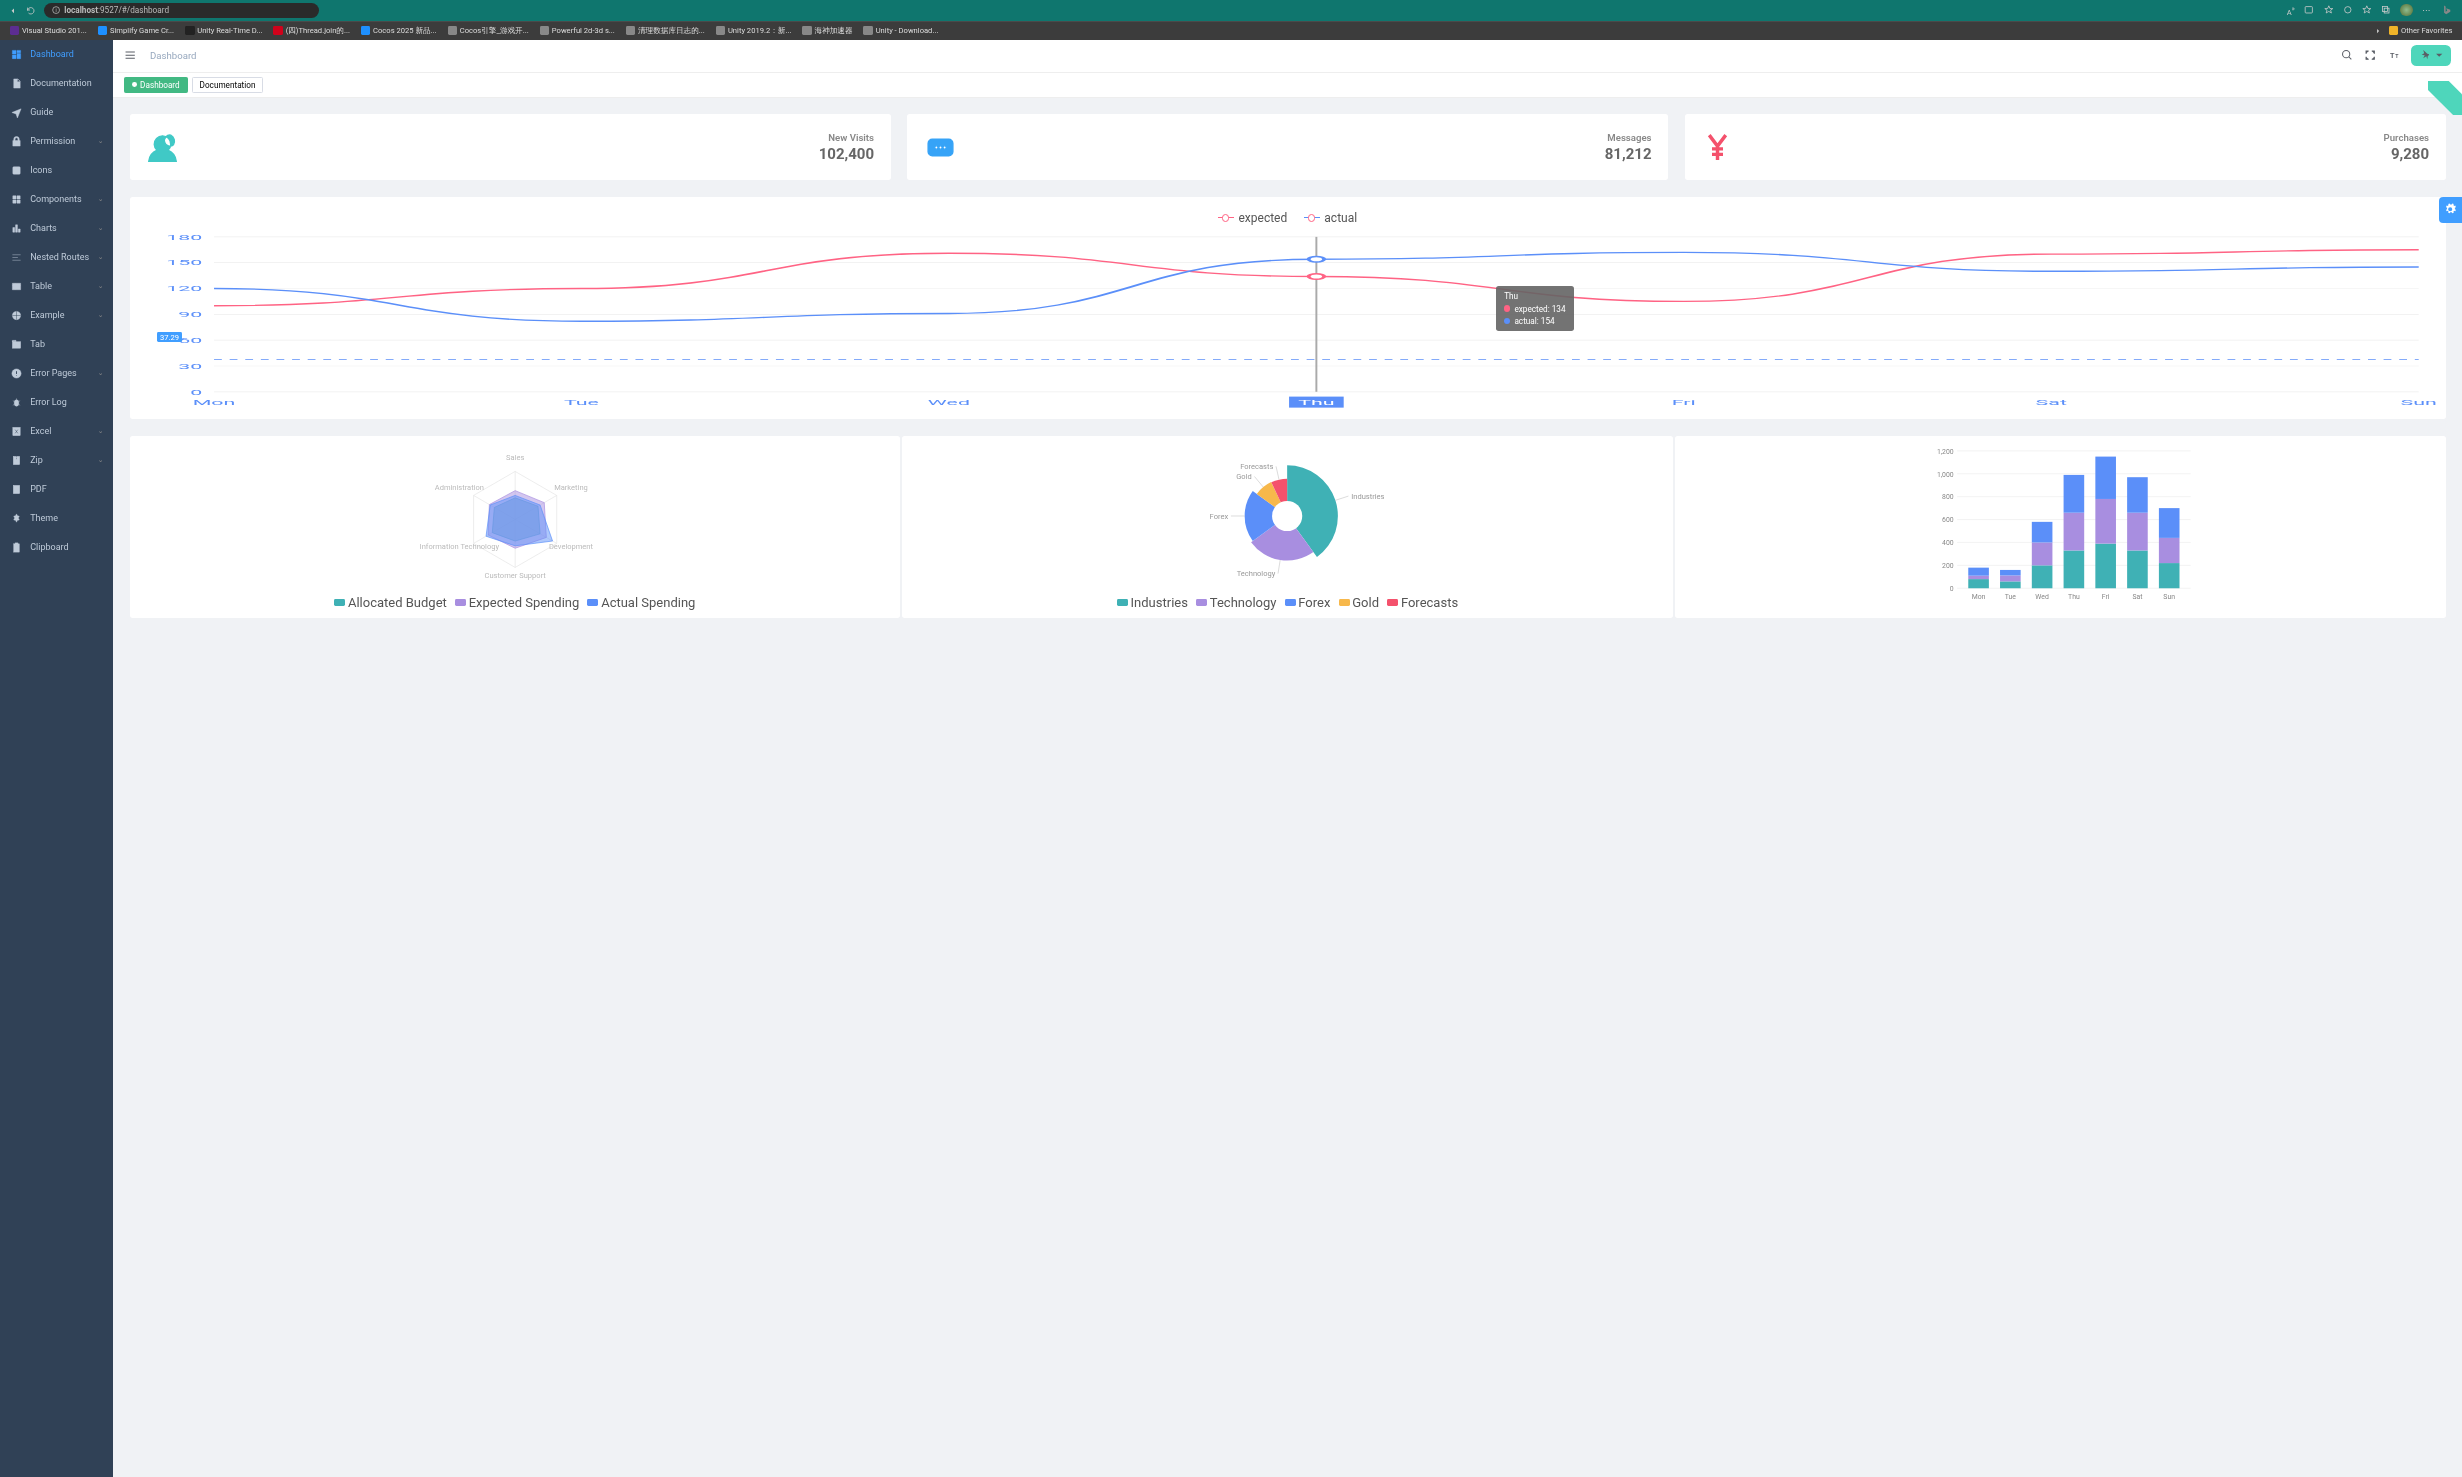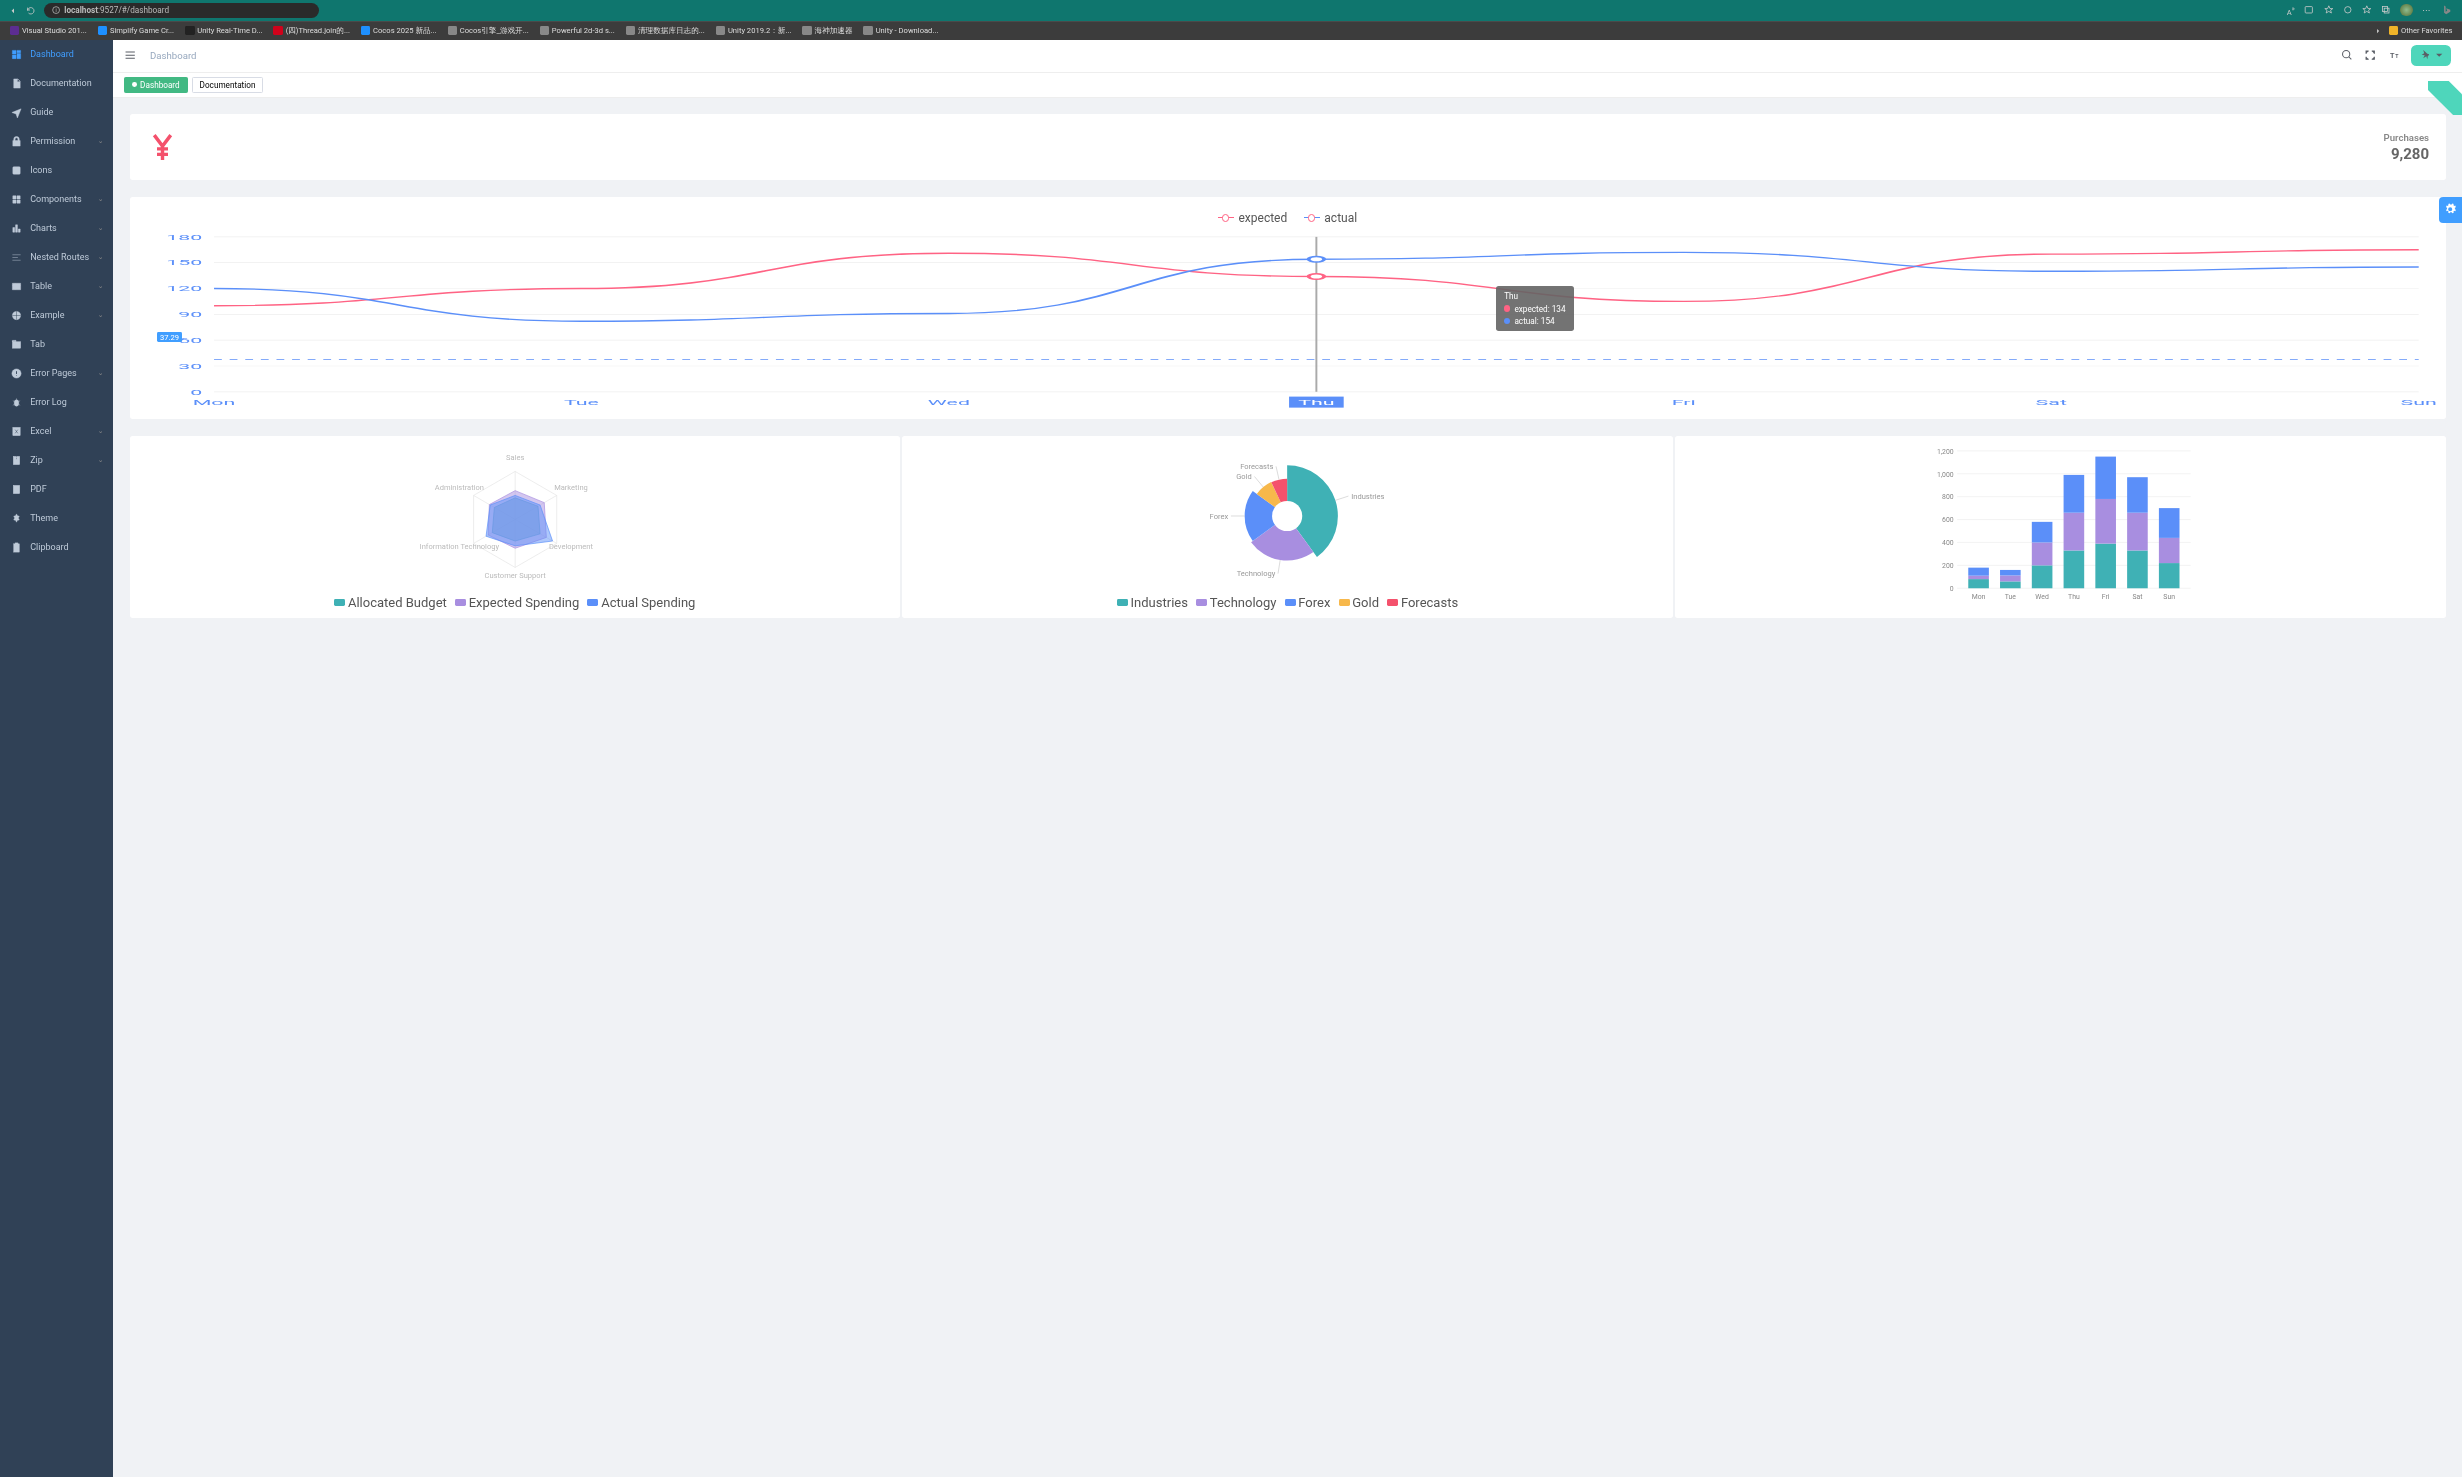--- a/index.html
+++ b/index.html
@@ -340,20 +340,41 @@
       </div>
     </div>
 
     <div class="tabs-row" id="tabs-row">
         <div class="tab-chip active">Dashboard</div>
         <div class="tab-chip ">Documentation</div>
       </div>
 
     <div class="content">
       <div class="stat-row" id="stat-row">
+          <div class="stat-card">
+    <svg class="big-icon" viewBox="0 0 24 24" fill="#40c9c6" stroke="#40c9c6">
+              <path d="M16 14a6 6 0 10-8 0 10 10 0 00-6 8h20a10 10 0 00-6-8zM20 10a4 4 0 11-2-7 5 5 0 012 7z"></path>
+            </svg>
+    <div class="text">
+              <div class="label">New Visits</div>
+              <div class="value">102,400</div>
+            </div>
+  </div>
+          <div class="stat-card">
+    <svg class="big-icon" viewBox="0 0 24 24" fill="#36a3f7" stroke="#36a3f7">
+              <rect x="3" y="6" width="18" height="12" rx="3"></rect>
+              <circle cx="9" cy="12" r="1.2" fill="#fff"></circle>
+              <circle cx="12" cy="12" r="1.2" fill="#fff"></circle>
+              <circle cx="15" cy="12" r="1.2" fill="#fff"></circle>
+            </svg>
+    <div class="text">
+              <div class="label">Messages</div>
+              <div class="value">81,212</div>
+            </div>
+  </div>
           <div class="stat-card">
     <svg class="big-icon" viewBox="0 0 24 24" fill="#f4516c" stroke="#f4516c">
               <path d="M6 3l6 8 6-8M8 13h8M8 17h8M12 11v10" fill="none" stroke-width="2.5"></path>
             </svg>
     <div class="text">
               <div class="label">Purchases</div>
               <div class="value">9,280</div>
             </div>
   </div>
         </div>

